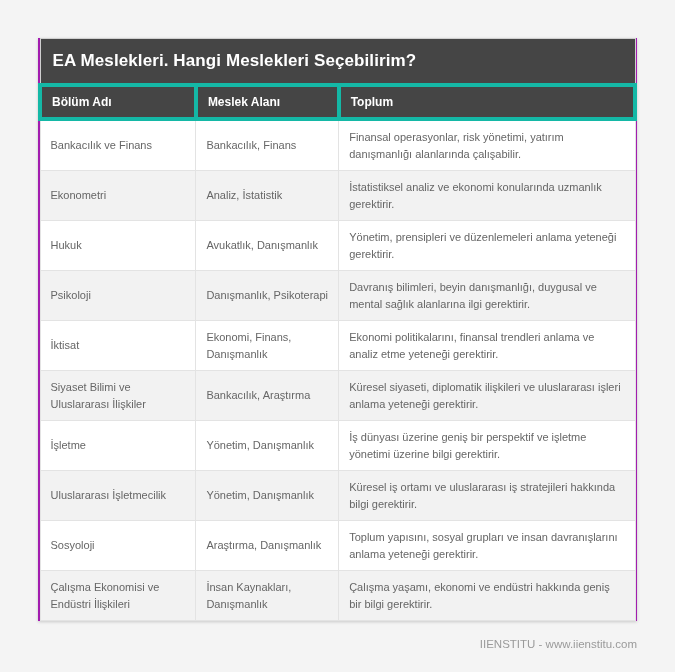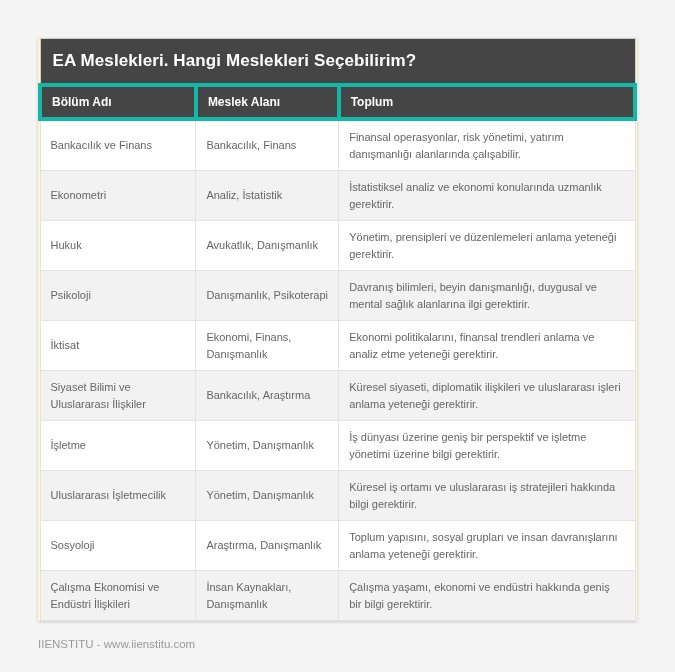--- a/index.html
+++ b/index.html
@@ -8,21 +8,21 @@
     width: 675px;
     height: 672px;
     background: #f4f4f4;
     font-family: "Liberation Sans", "DejaVu Sans", sans-serif;
     overflow: hidden;
   }
   .card {
     width: 599px;
     margin: 38px auto 0 auto;
     box-shadow: 0 1px 3px rgba(0,0,0,0.18);
-    background: #fef9c3;
+    background: #a21caf;
   }
   table.professions {
     width: 100%;
     border-collapse: collapse;
     table-layout: fixed;
     border: 1px solid #c9c9c9;
   }
   table.professions col.c1 { width: 26.2%; }
   table.professions col.c2 { width: 24.0%; }
   table.professions col.c3 { width: 49.8%; }
@@ -54,21 +54,21 @@
     border: 1px solid #e3e3e3;
     vertical-align: middle;
     background: #ffffff;
   }
   tbody tr:nth-child(even) td {
     background: #f2f2f2;
   }
   .footer {
     width: 599px;
     margin: 17px auto 0 auto;
-    text-align: left;
+    text-align: right;
     font-size: 11.5px;
     color: #9a9a9a;
   }
 </style>
 </head>
 <body>
 
 <div class="card">
   <table class="professions">
     <colgroup>

